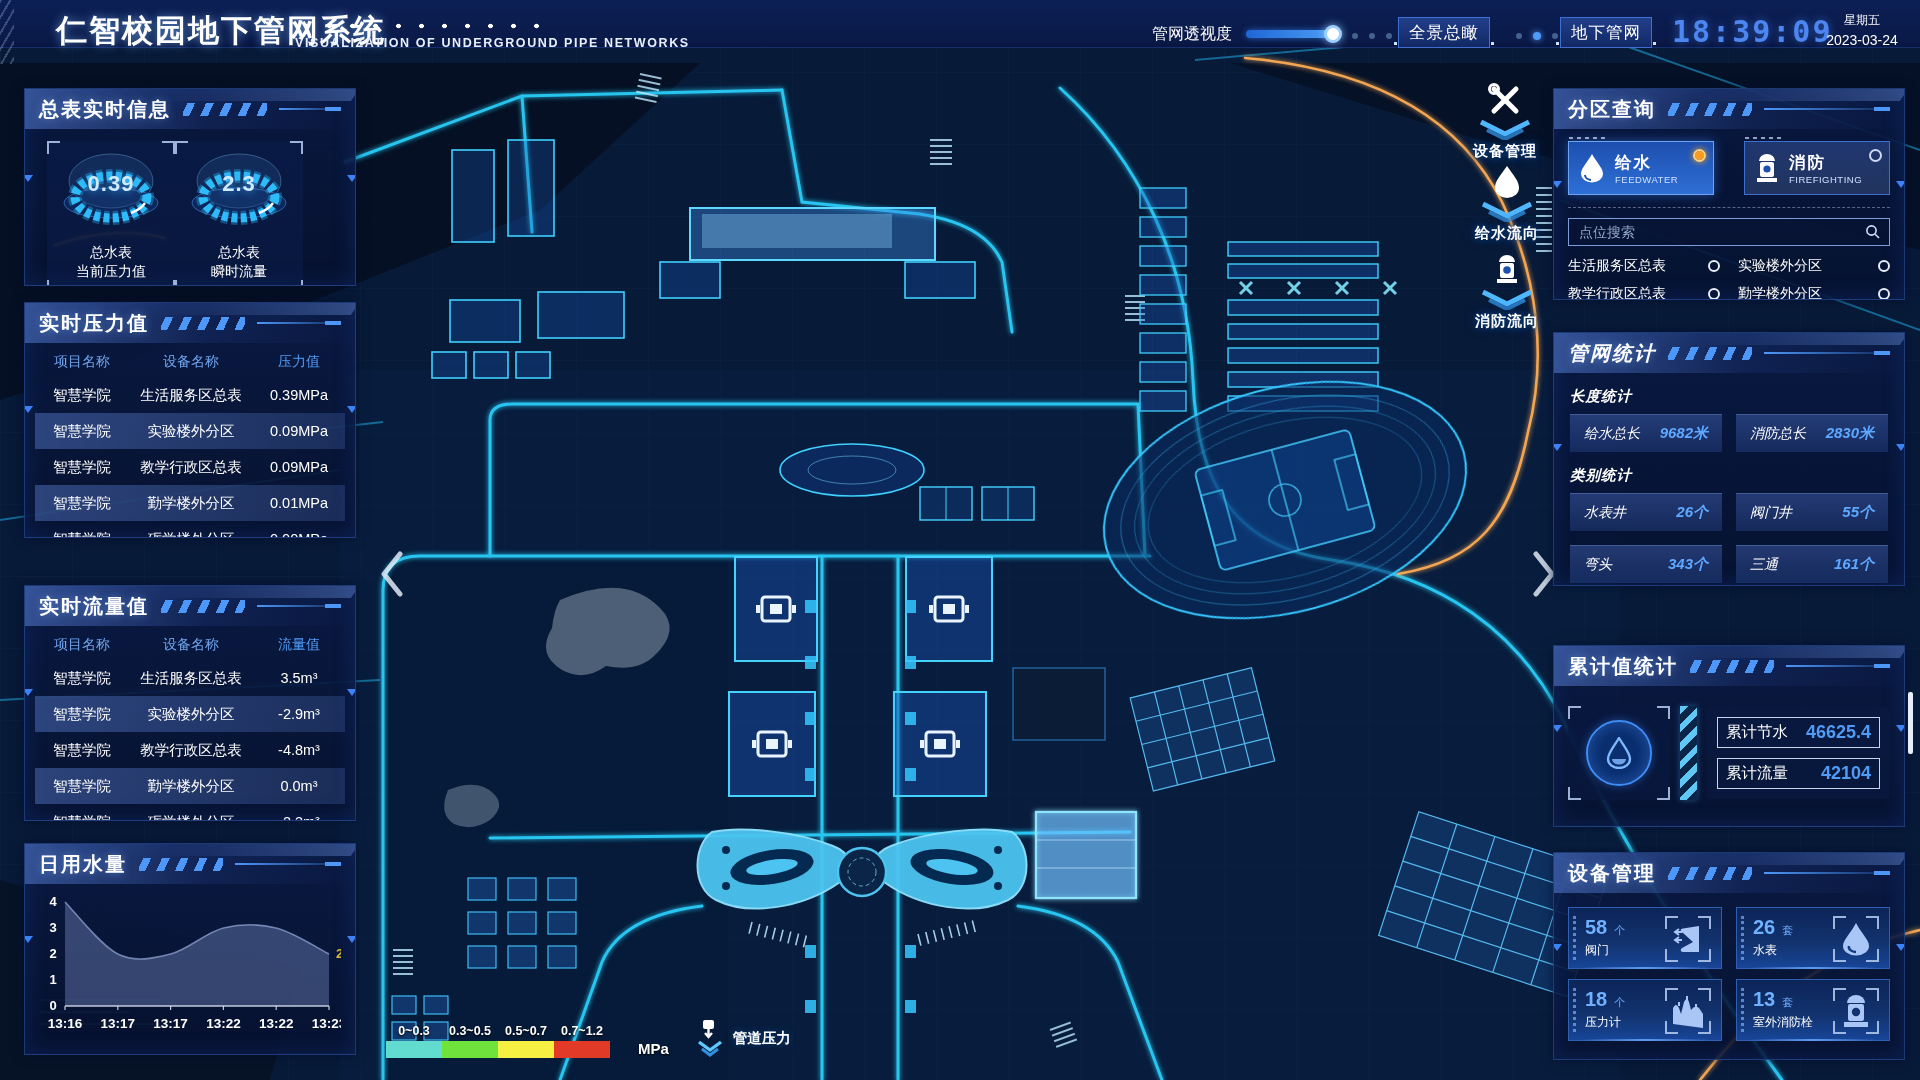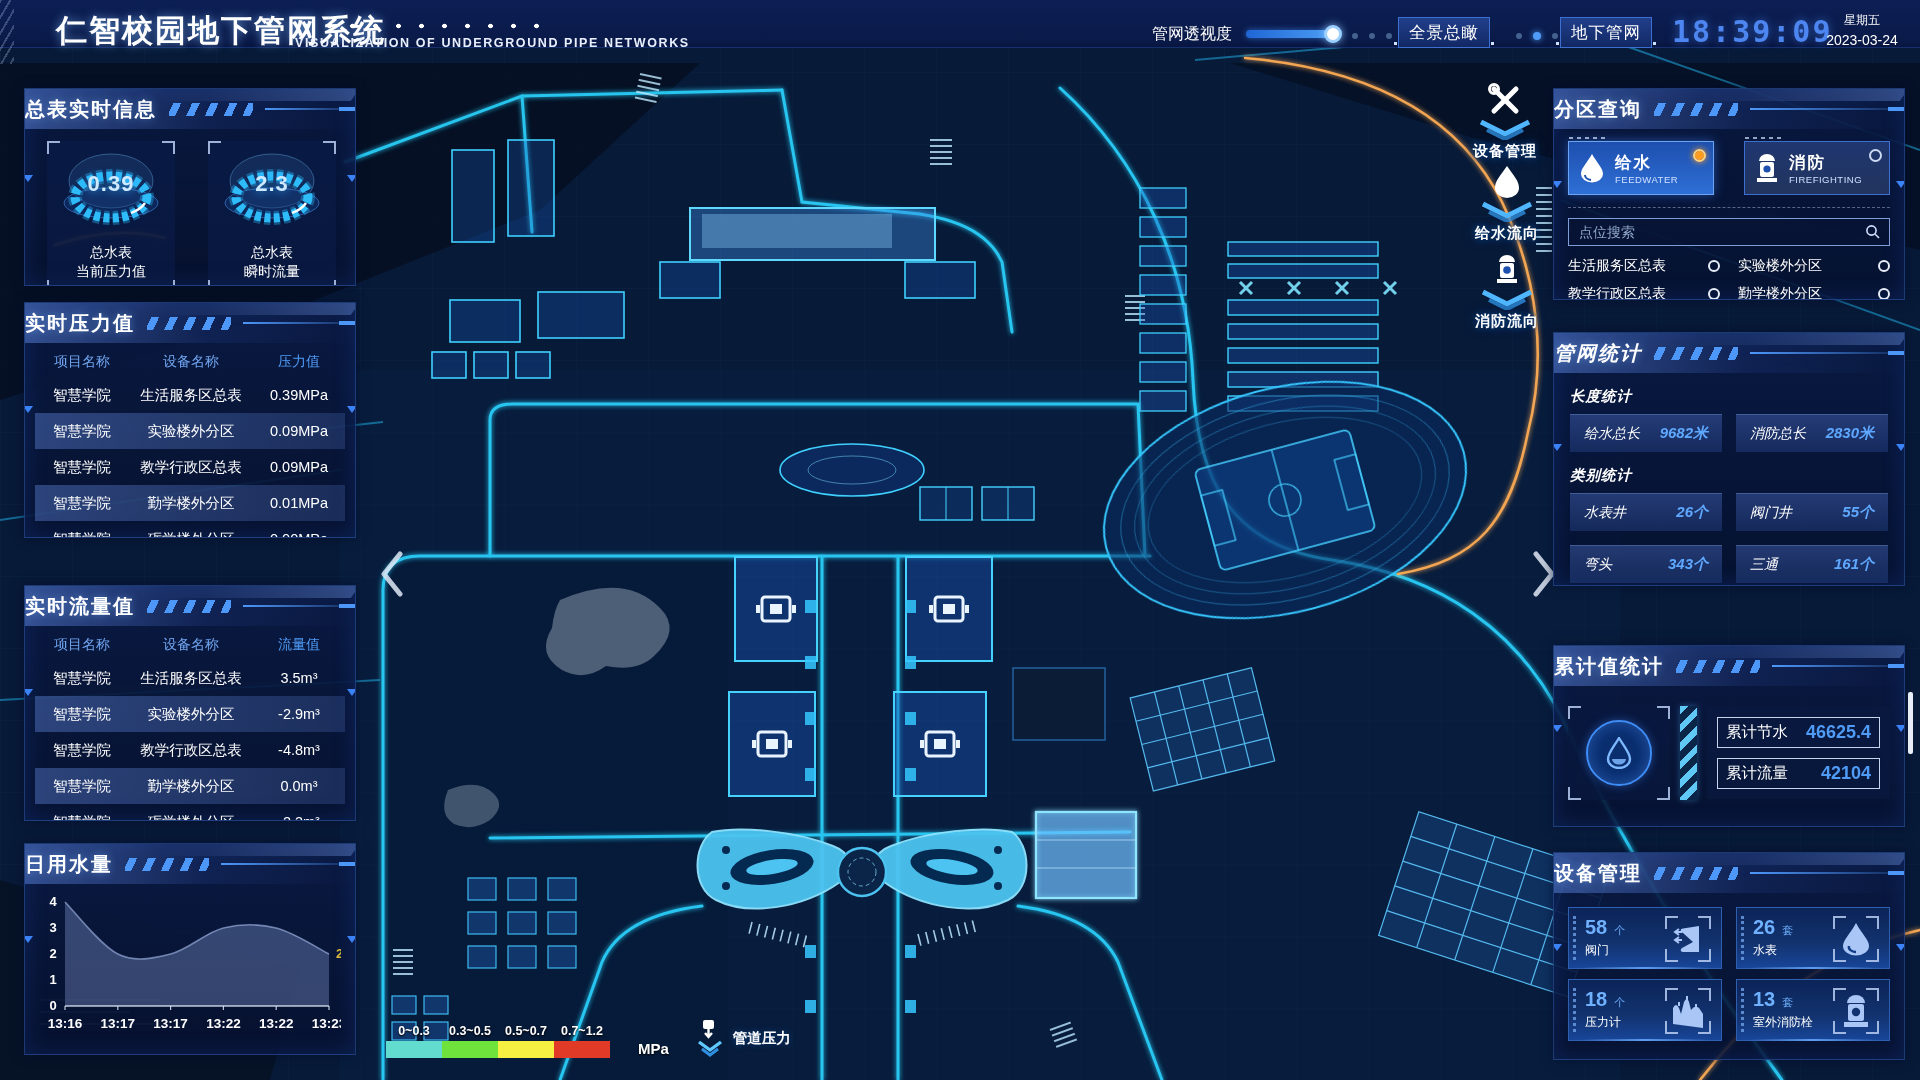--- a/index.html
+++ b/index.html
@@ -44,33 +44,33 @@
 
   
   .panel { position:absolute; width:332px;
     background:linear-gradient(180deg,rgba(9,25,66,.92),rgba(6,17,48,.88));
     border:1px solid rgba(62,118,215,.4); box-shadow:inset 0 0 22px rgba(25,70,170,.3), 0 0 10px rgba(0,10,40,.6);
     z-index:20; overflow:hidden; }
   .panel.right { width:352px; }
   .edge-arrows::before,.edge-arrows::after { content:""; position:absolute; top:44%; width:0; height:0;
     border-left:5px solid transparent; border-right:5px solid transparent; border-top:7px solid #3b82f6; z-index:5; }
   .edge-arrows::before { left:-2px; } .edge-arrows::after { right:-2px; }
-  .ptitle-row { position:relative; display:flex; align-items:center; gap:12px; height:40px; padding:0 0;
+  .ptitle-row { position:relative; display:flex; align-items:center; gap:12px; height:40px; padding:0 14px;
     background:linear-gradient(90deg,rgba(95,135,225,.5),rgba(45,75,160,.2) 55%,transparent); }
   .ptitle-row::after { content:""; position:absolute; right:0; top:0; width:58%; height:12px;
     background:linear-gradient(90deg,transparent,rgba(120,160,240,.35)); transform:skewX(-35deg); }
   .ptitle { font-size:20px; font-weight:bold; color:#fff; letter-spacing:2px; white-space:nowrap;
     text-shadow:0 0 8px rgba(120,180,255,.5); }
   .slashes { width:84px; height:13px; flex:none;
     background:repeating-linear-gradient(115deg,transparent 0 4px,#4d97f9 4px 11px,transparent 11px 17px); }
   .title-line { flex:1; height:2px; background:linear-gradient(90deg,#4d97f9,rgba(77,151,249,.12)); position:relative; }
   .title-line::after { content:""; position:absolute; right:0; top:-1px; width:16px; height:4px; background:#4d97f9; }
 
   
-  .gauge-row { display:flex; justify-content:space-between; padding:12px 19px 0 22px; }
+  .gauge-row { display:flex; padding:12px 29px 0 22px; }
   .bracket { position:relative; }
   .bracket i { position:absolute; width:13px; height:13px; border:2px solid #b9cdf2; opacity:.85; }
   .bracket i:nth-child(1){ left:0; top:0; border-right:none; border-bottom:none; }
   .bracket i:nth-child(2){ right:0; top:0; border-left:none; border-bottom:none; }
   .bracket i:nth-child(3){ left:0; bottom:0; border-right:none; border-top:none; }
   .bracket i:nth-child(4){ right:0; bottom:0; border-left:none; border-top:none; }
   .gauge-card { width:128px; height:152px; background:rgba(10,30,78,.5); }
   .gauge-vis { position:relative; width:128px; height:96px; }
   .gauge-value { position:absolute; left:0; top:30px; width:100%; text-align:center; font-size:22px;
     font-weight:bold; color:#cfeaff; text-shadow:0 0 10px #2fa8ff; letter-spacing:1px; }

